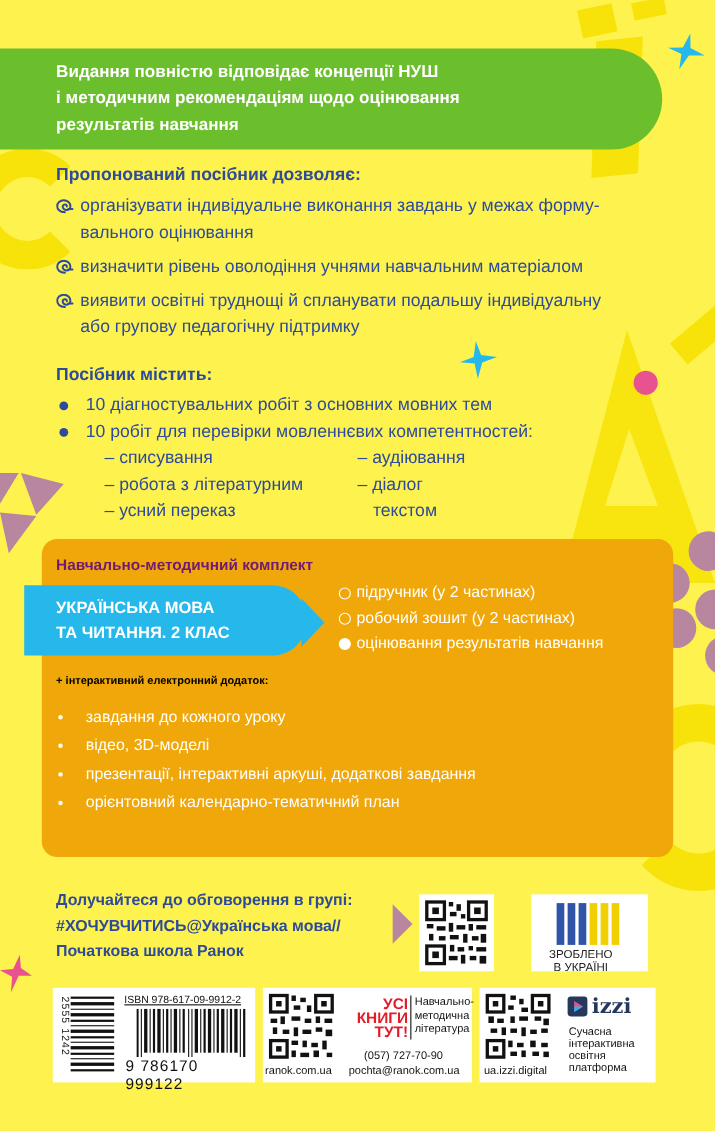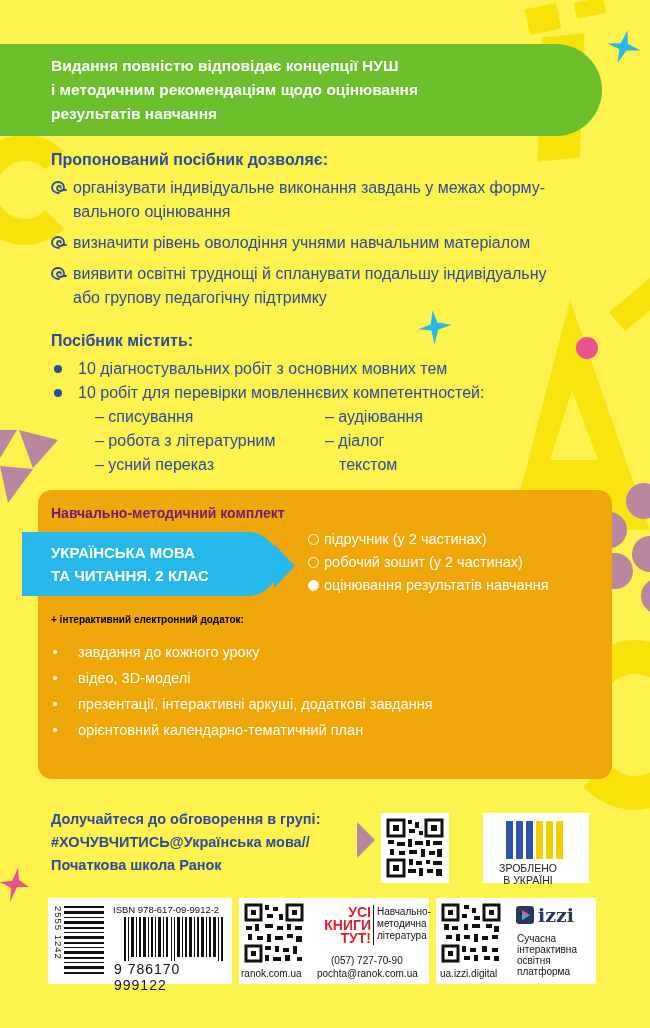--- a/index.html
+++ b/index.html
@@ -75,21 +75,21 @@
 
   .join-text { position: absolute; left: 51px; top: 808px; font-weight: bold; font-size: 14.5px; line-height: 23px; color: #2d4a9b; }
   .mauve-arrow { position: absolute; left: 357px; top: 822px; width: 0; height: 0; border-left: 18px solid #b9869f; border-top: 18px solid transparent; border-bottom: 18px solid transparent; }
   .qr-box { position: absolute; background: #fff; }
   .ua-box { position: absolute; left: 471px; top: 813px; width: 106px; height: 70px; background: #fff; margin-left: 12px; }
   .ua-bars { position: absolute; left: 23px; top: 8px; display: flex; gap: 3px; }
   .ua-bars span { width: 7px; height: 38px; display: block; }
   .ua-text { position: absolute; left: 0; top: 49px; width: 90px; text-align: center; font-size: 10.5px; line-height: 12px; color: #222; }
 
   .bottom-box { position: absolute; top: 898px; height: 86px; background: #fff; }
-  .isbn-label { position: absolute; left: 65px; top: 6px; font-size: 9.5px; color: #111; }
+  .isbn-label { position: absolute; left: 65px; top: 6px; font-size: 9.5px; color: #111; text-decoration: underline; }
   .isbn-num { position: absolute; left: 66px; top: 60px; font-size: 14px; color: #111; letter-spacing: 1px; }
   .isbn-side { position: absolute; left: 5px; top: 8px; writing-mode: vertical-rl; font-size: 9.5px; color: #111; letter-spacing: 1px; }
   .red-logo { position: absolute; color: #e11d2a; font-weight: bold; font-size: 14px; line-height: 13px; text-align: right; }
   .small-dark { font-size: 10px; color: #111; line-height: 12px; }
 </style>
 </head>
 <body>
 
 <div class="deco deco-i-dot1"></div>
 <div class="deco deco-i-dot2"></div>

